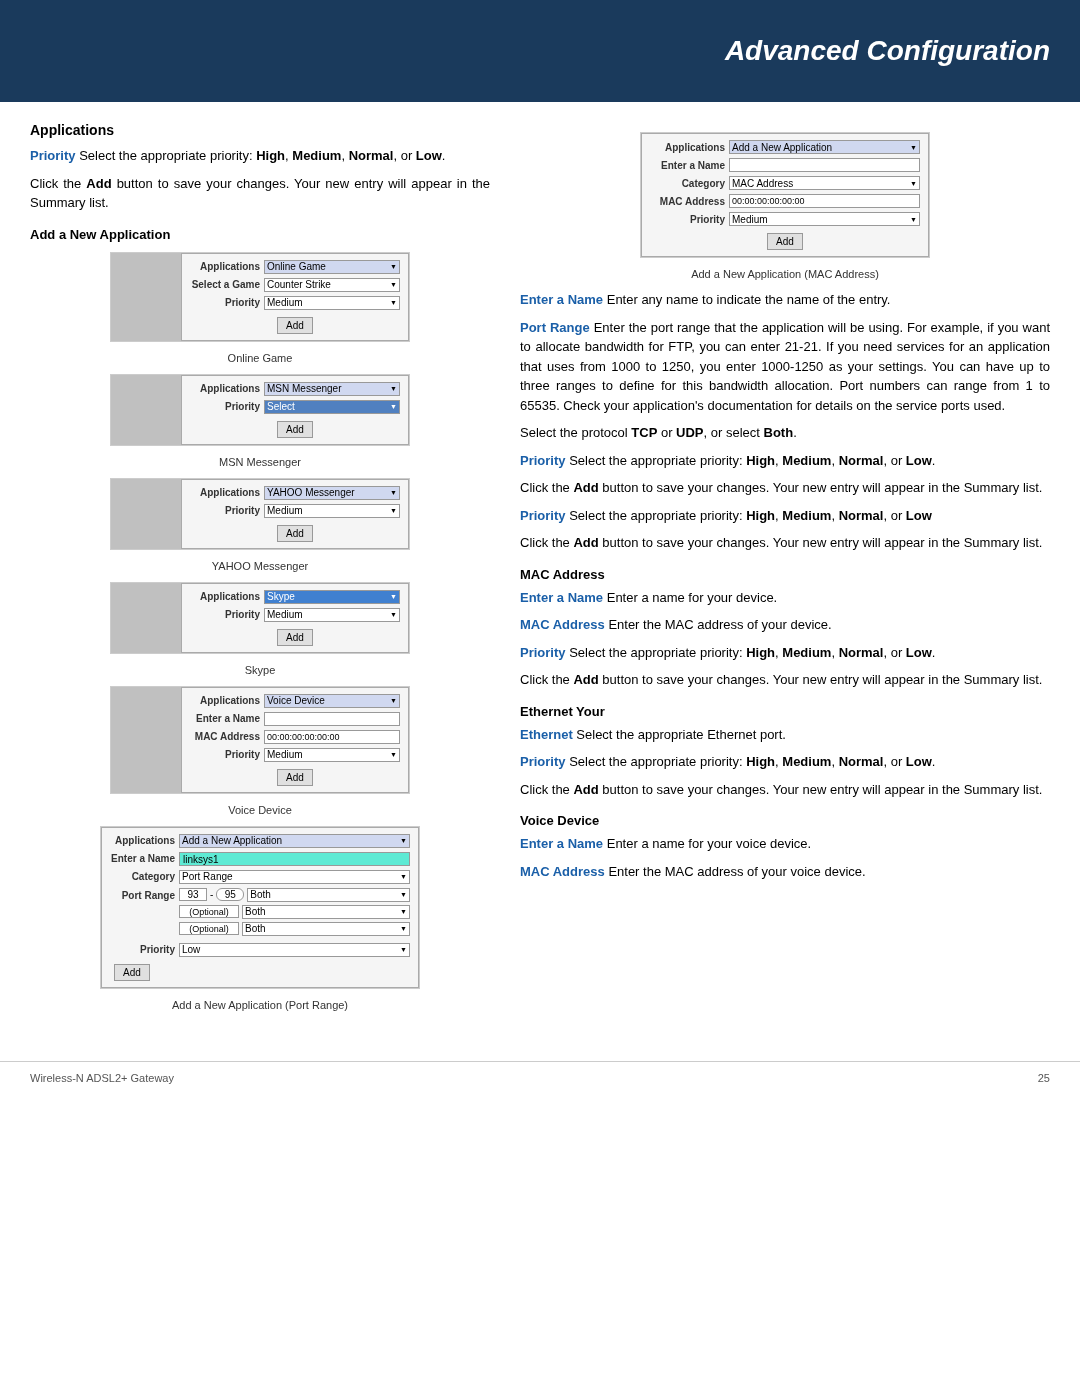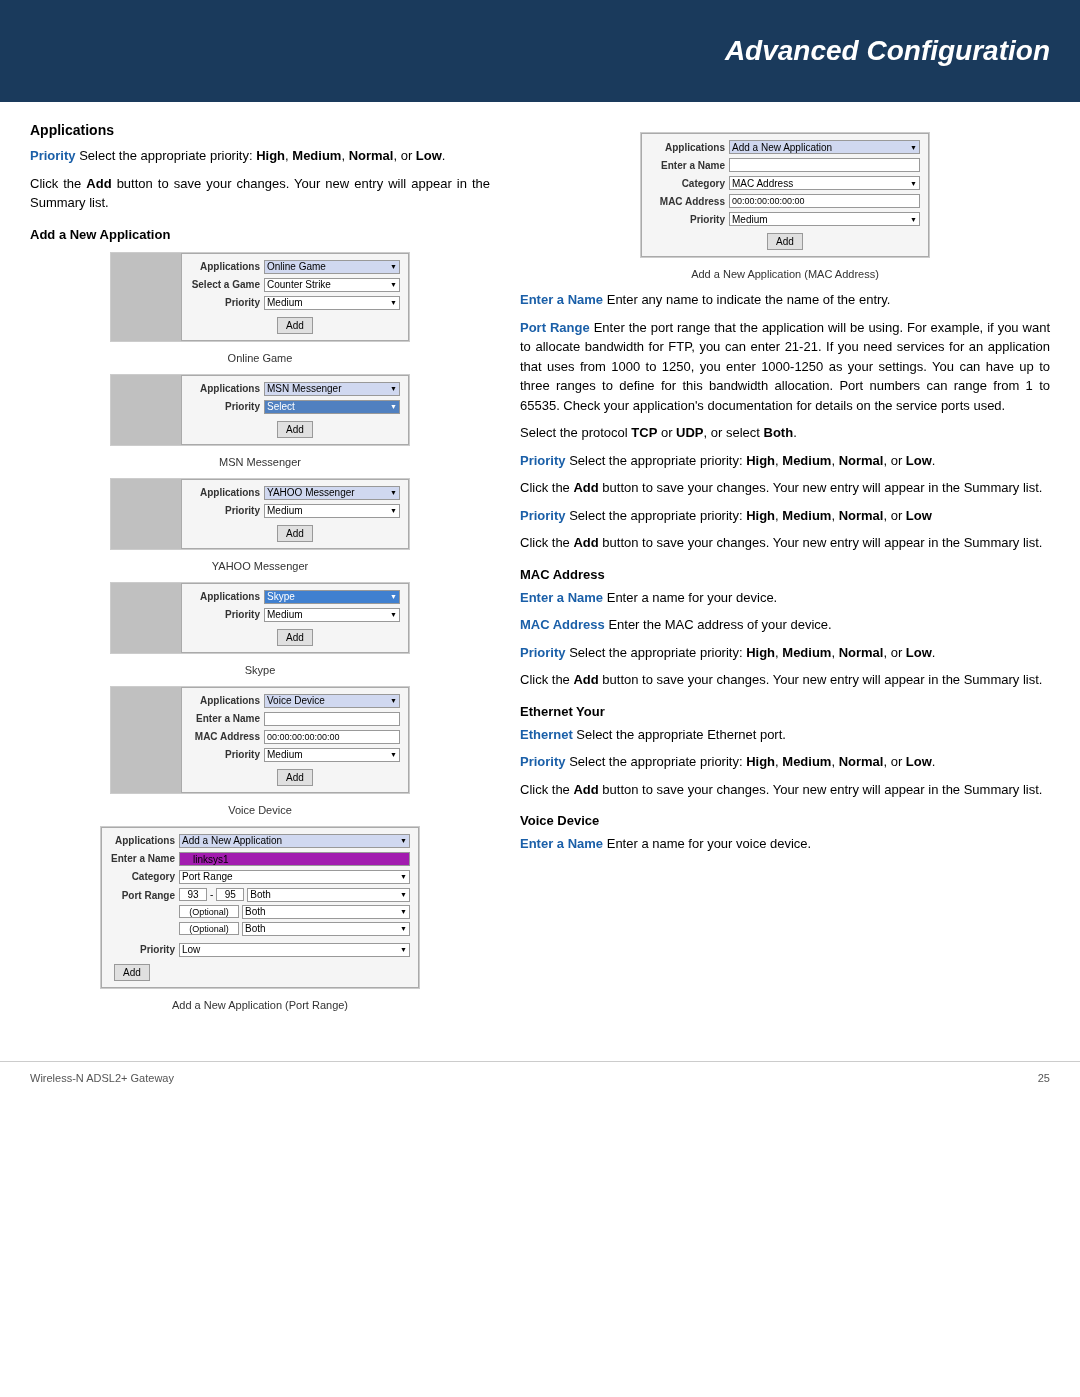--- a/index.html
+++ b/index.html
@@ -351,37 +351,37 @@
       <div class="screenshot-box" style="width:320px; align-items: flex-start;">
         <div class="screenshot-form" style="padding:6px 8px;">
           <div class="form-row">
             <span class="form-label" style="min-width:65px;">Applications</span>
             <div class="form-select" style="background:#d0d8f0;">
                 <span>Add a New Application</span>
               </div>
           </div>
           <div class="form-row">
             <span class="form-label" style="min-width:65px;">Enter a Name</span>
-            <div class="form-input" style="background:#a21caf; padding-left:13px; font-size:10px;"><span>linksys1</span></div>
+            <div class="form-input" style="background:#5eead4; padding-left:3px; font-size:10px;"><span>linksys1</span></div>
           </div>
           <div class="form-row">
             <span class="form-label" style="min-width:65px;">Category</span>
             <div class="form-select">
                 <span>Port Range</span>
               </div>
           </div>
           <div class="form-row" style="align-items:flex-start;">
             <span class="form-label" style="min-width:65px; padding-top:2px;">Port Range</span>
             <div style="flex:1;">
               <div class="port-range-row">
                 <div class="port-input" style="display:inline-flex; align-items:center; justify-content:center;">
                     <span>93</span>
                   </div>
                 <span style="font-size:10px;">-</span>
-                <div class="port-input" style="display:inline-flex; align-items:center; justify-content:center;">
+                <div class="port-input" style="display:inline-flex; align-items:center; justify-content:center;border-radius:6px;">
                     <span>95</span>
                   </div>
                 <div class="form-select" style="width:38px; display:inline-flex;">
                     <span>Both</span>
                   </div>
               </div>
               <div class="port-range-row">
                 <div class="port-input" style="display:inline-flex; align-items:center; justify-content:center; width:60px; font-size:9px;">
                     <span>(Optional)</span>
                   </div>
@@ -507,20 +507,23 @@
     </p>
 
     <p>Click the <span class="kw-bold">Add</span> button to save your changes. Your new entry will appear in the Summary list.</p>
 
     <div class="subsection-title">Voice Device</div>
 
     <p>
       <span class="kw-blue">Enter a Name</span><span>  Enter a name for your voice device.</span>
     </p>
 
+    <p>
+      <span class="kw-blue">MAC Address</span><span>  Enter the MAC address of your voice device.</span>
+    </p>
 
   </div>
 
 </div>
 
 <div class="footer">
   <span>Wireless-N ADSL2+ Gateway</span>
   <span>25</span>
 </div>
 

